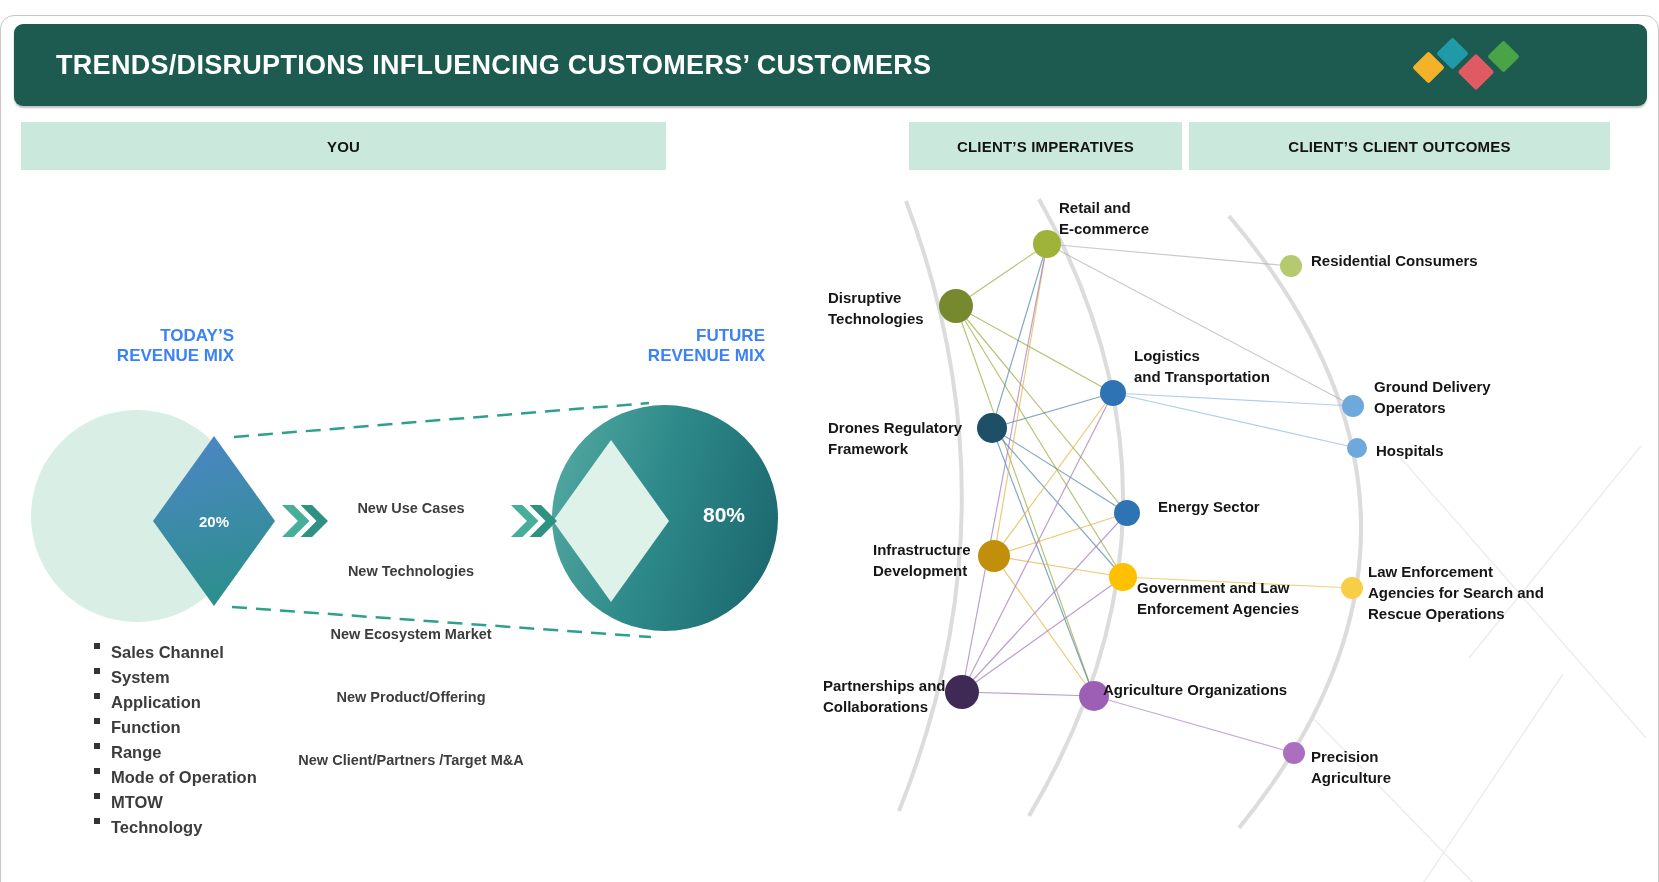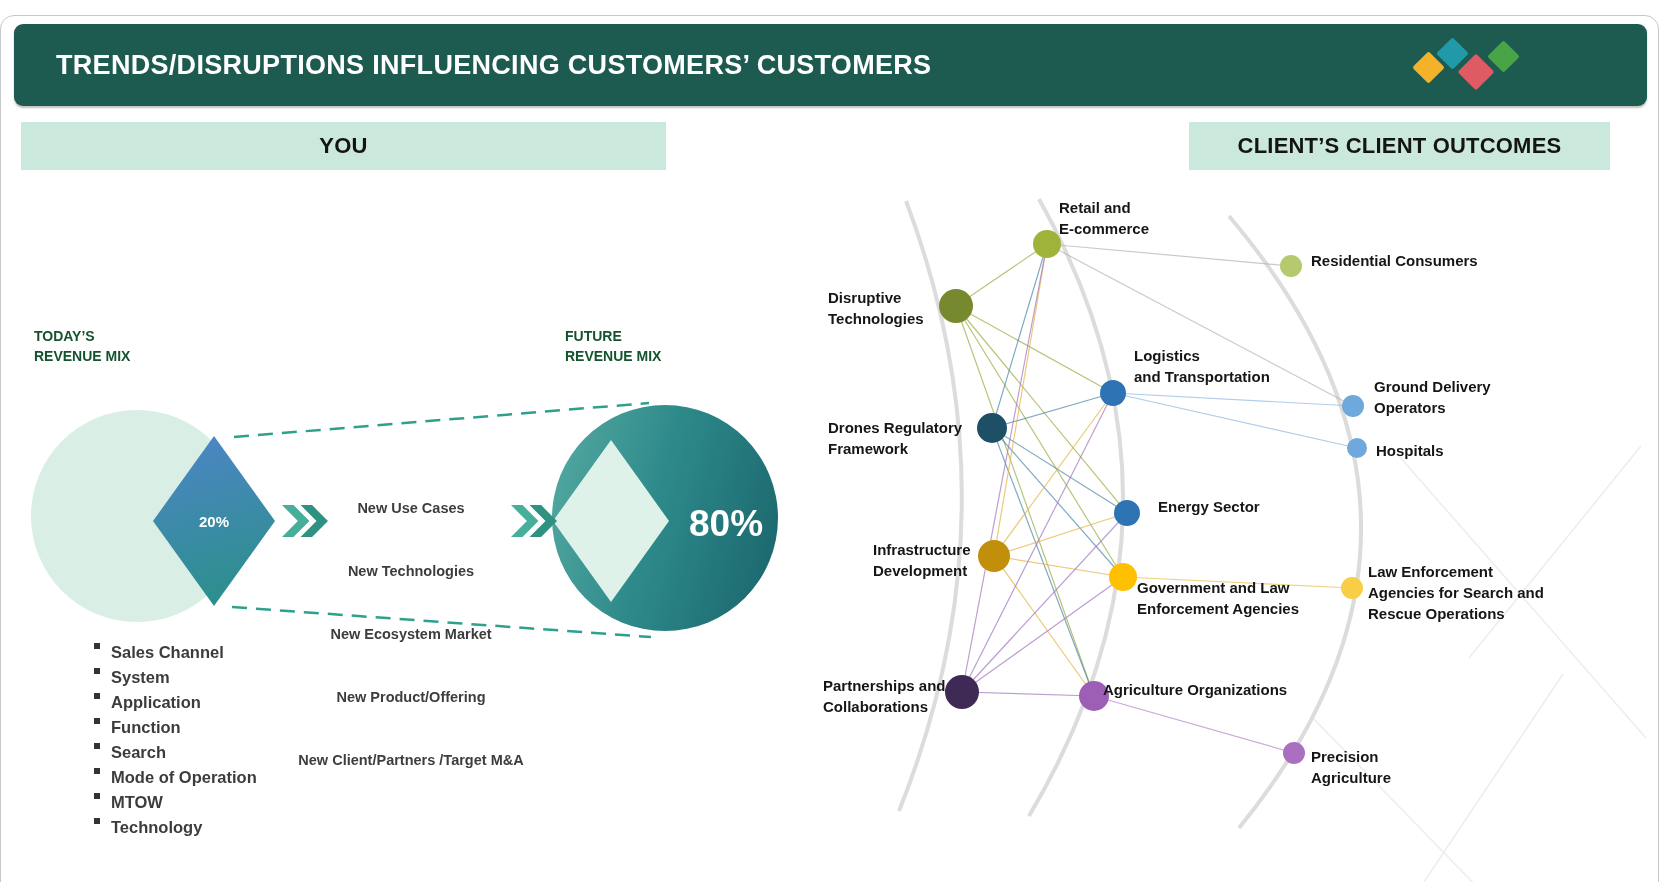--- a/index.html
+++ b/index.html
@@ -17,47 +17,47 @@
   .logo { position:absolute; right:120px; top:14px; width:110px; height:58px; }
   .logo .d { position:absolute; transform:rotate(45deg); border-radius:2px; }
   .d1 { left:0px;  top:18px; width:23px; height:23px; background:#f3b229; }
   .d2 { left:24px; top:4px;  width:23px; height:23px; background:#2099a8; }
   .d3 { left:46px; top:21px; width:26px; height:26px; background:#e05a63; }
   .d4 { left:75px; top:7px;  width:23px; height:23px; background:#49a347; }
 
   
   .colhead { position:absolute; top:106px; height:48px; background:#cbe8dc;
              display:flex; align-items:center; justify-content:center;
-             font-size:22px; font-weight:700; color:#141414; letter-spacing:.2px; }
+             font-size:15px; font-weight:700; color:#141414; letter-spacing:.2px; }
   .ch-you      { left:20px;   width:645px; }
   .ch-clients  { left:672px;  width:228px; }
   .ch-imper    { left:908px;  width:273px; }
   .ch-outcomes { left:1188px; width:421px; }
 
   
-  .mixlabel { position:absolute; top:310px; width:200px; text-align:left;
-              font-size:14px; font-weight:700; color:#14532d; line-height:20px; }
+  .mixlabel { position:absolute; top:310px; width:200px; text-align:right;
+              font-size:17px; font-weight:700; color:#3b82f6; line-height:20px; }
   .ml-today  { left:33px; }
   .ml-future { left:564px; }
   .mixlabel span { display:block; }
 
   .today-circle  { position:absolute; left:30px;  top:394px; width:212px; height:212px;
                    border-radius:50%; background:#d9eee5; }
   .future-circle { position:absolute; left:551px; top:389px; width:226px; height:226px;
                    border-radius:50%;
                    background:linear-gradient(105deg,#57aba3 0%,#2e8a8a 45%,#19646c 100%); }
 
   .diamond { position:absolute; clip-path:polygon(50% 0,100% 50%,50% 100%,0 50%);
              display:flex; align-items:center; justify-content:center; }
   .today-diamond  { left:152px; top:420px; width:122px; height:170px;
                     background:linear-gradient(165deg,#4c86c5 5%,#2c8f8c 90%); }
   .future-diamond { left:552px; top:424px; width:116px; height:162px; background:#dff2ea; }
   .pct-today { color:#fff; font-size:15px; font-weight:700; }
   .pct-future { position:absolute; left:688px; top:487px; width:70px; text-align:center;
-                color:#fff; font-size:37px; font-weight:700; }
+                color:#fff; font-size:21px; font-weight:700; }
 
   .chev { position:absolute; width:46px; height:36px; }
   .chev1 { left:281px; top:487px; }
   .chev2 { left:510px; top:487px; }
 
   .transition-list { position:absolute; left:288px; top:441px; width:244px;
                      text-align:center; }
   .transition-item { font-size:14.5px; font-weight:700; color:#3d3d3d; line-height:23px;margin-top:40px; }
 
   .bullet-list { position:absolute; left:93px; top:627px; }
@@ -83,20 +83,23 @@
       <span class="d d1"></span>
       <span class="d d2"></span>
       <span class="d d3"></span>
       <span class="d d4"></span>
     </div>
   </header>
 
   <div class="colhead ch-you">
     <span>YOU</span>
   </div>
+  <div class="colhead ch-imper">
+    <span>CLIENT’S IMPERATIVES</span>
+  </div>
   <div class="colhead ch-outcomes">
     <span>CLIENT’S CLIENT OUTCOMES</span>
   </div>
 
   <div class="mixlabel ml-today">
     <span>TODAY’S</span>
     <span>REVENUE MIX</span>
   </div>
   <div class="mixlabel ml-future">
     <span>FUTURE</span>
@@ -141,21 +144,21 @@
       <div class="bullet-row">
         <span class="bullet-square"></span>
         <span class="bullet-text">Application</span>
       </div>
       <div class="bullet-row">
         <span class="bullet-square"></span>
         <span class="bullet-text">Function</span>
       </div>
       <div class="bullet-row">
         <span class="bullet-square"></span>
-        <span class="bullet-text">Search</span>
+        <span class="bullet-text">Range</span>
       </div>
       <div class="bullet-row">
         <span class="bullet-square"></span>
         <span class="bullet-text">Mode of Operation</span>
       </div>
       <div class="bullet-row">
         <span class="bullet-square"></span>
         <span class="bullet-text">MTOW</span>
       </div>
       <div class="bullet-row">

